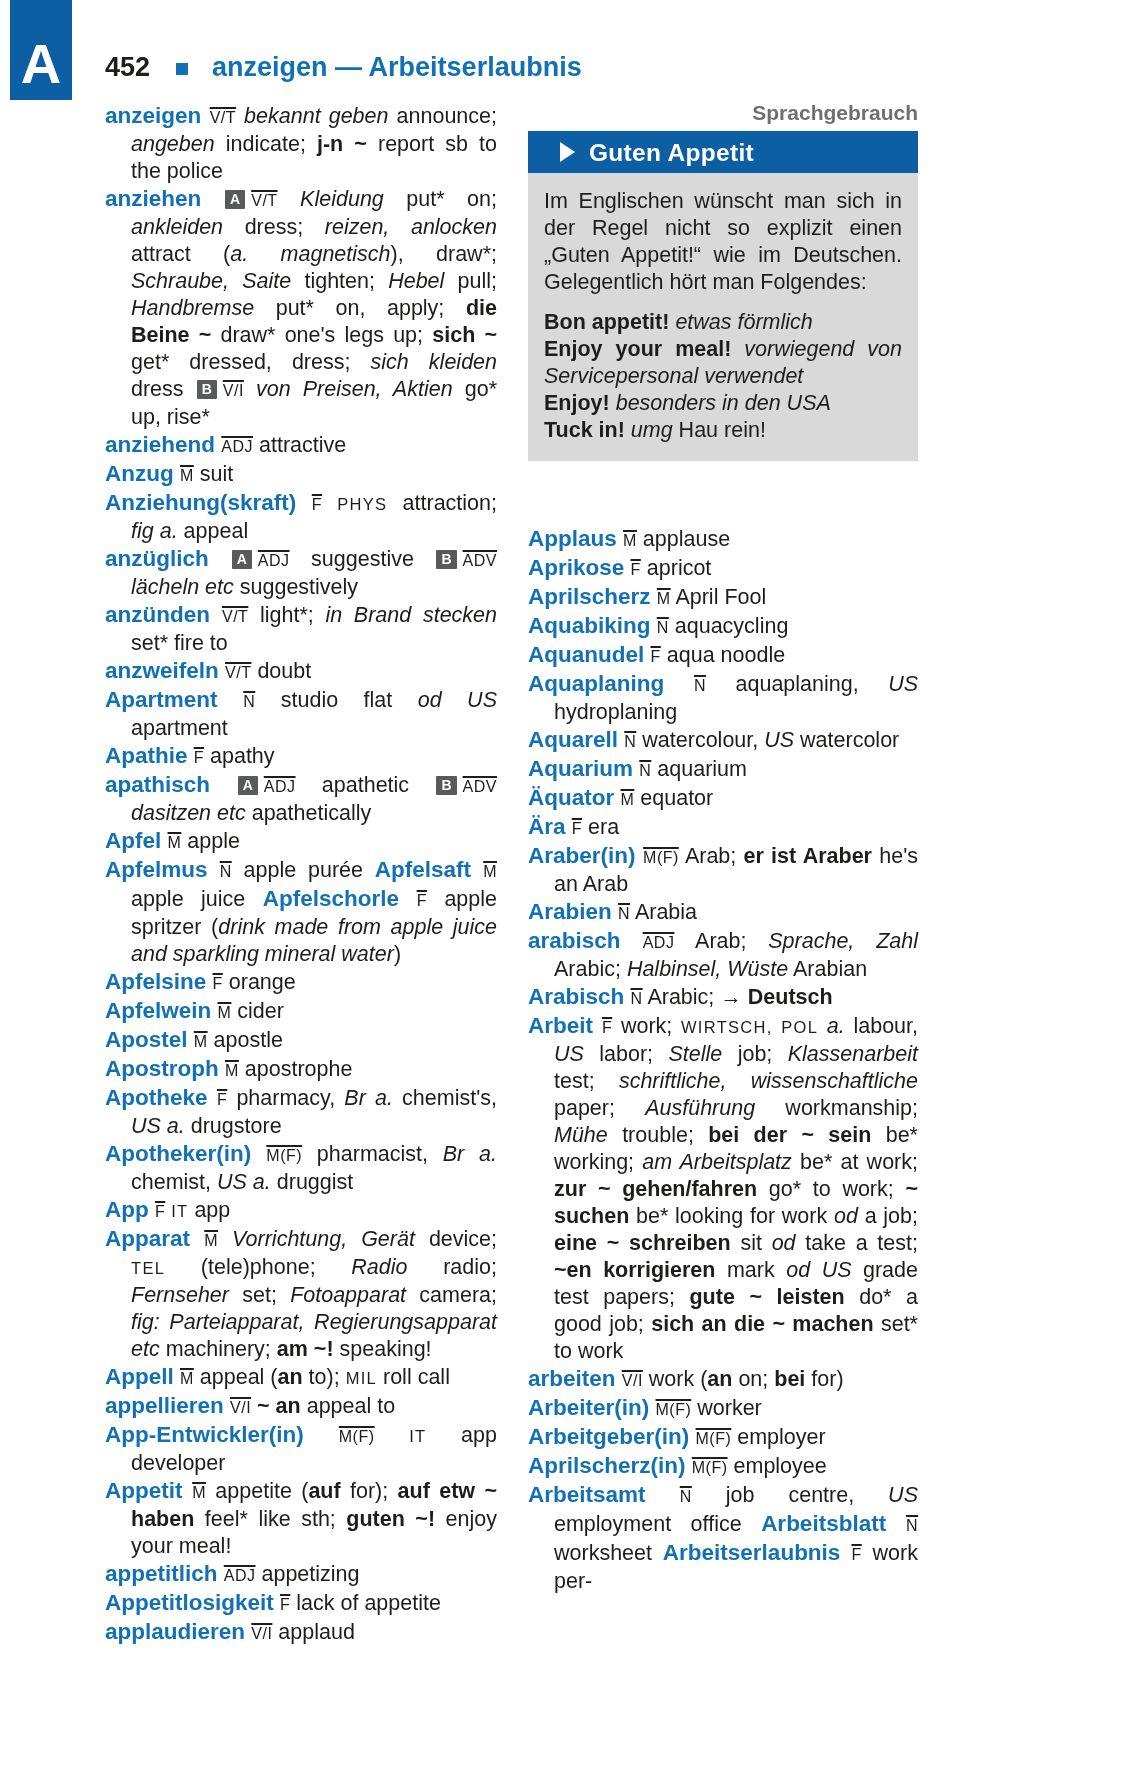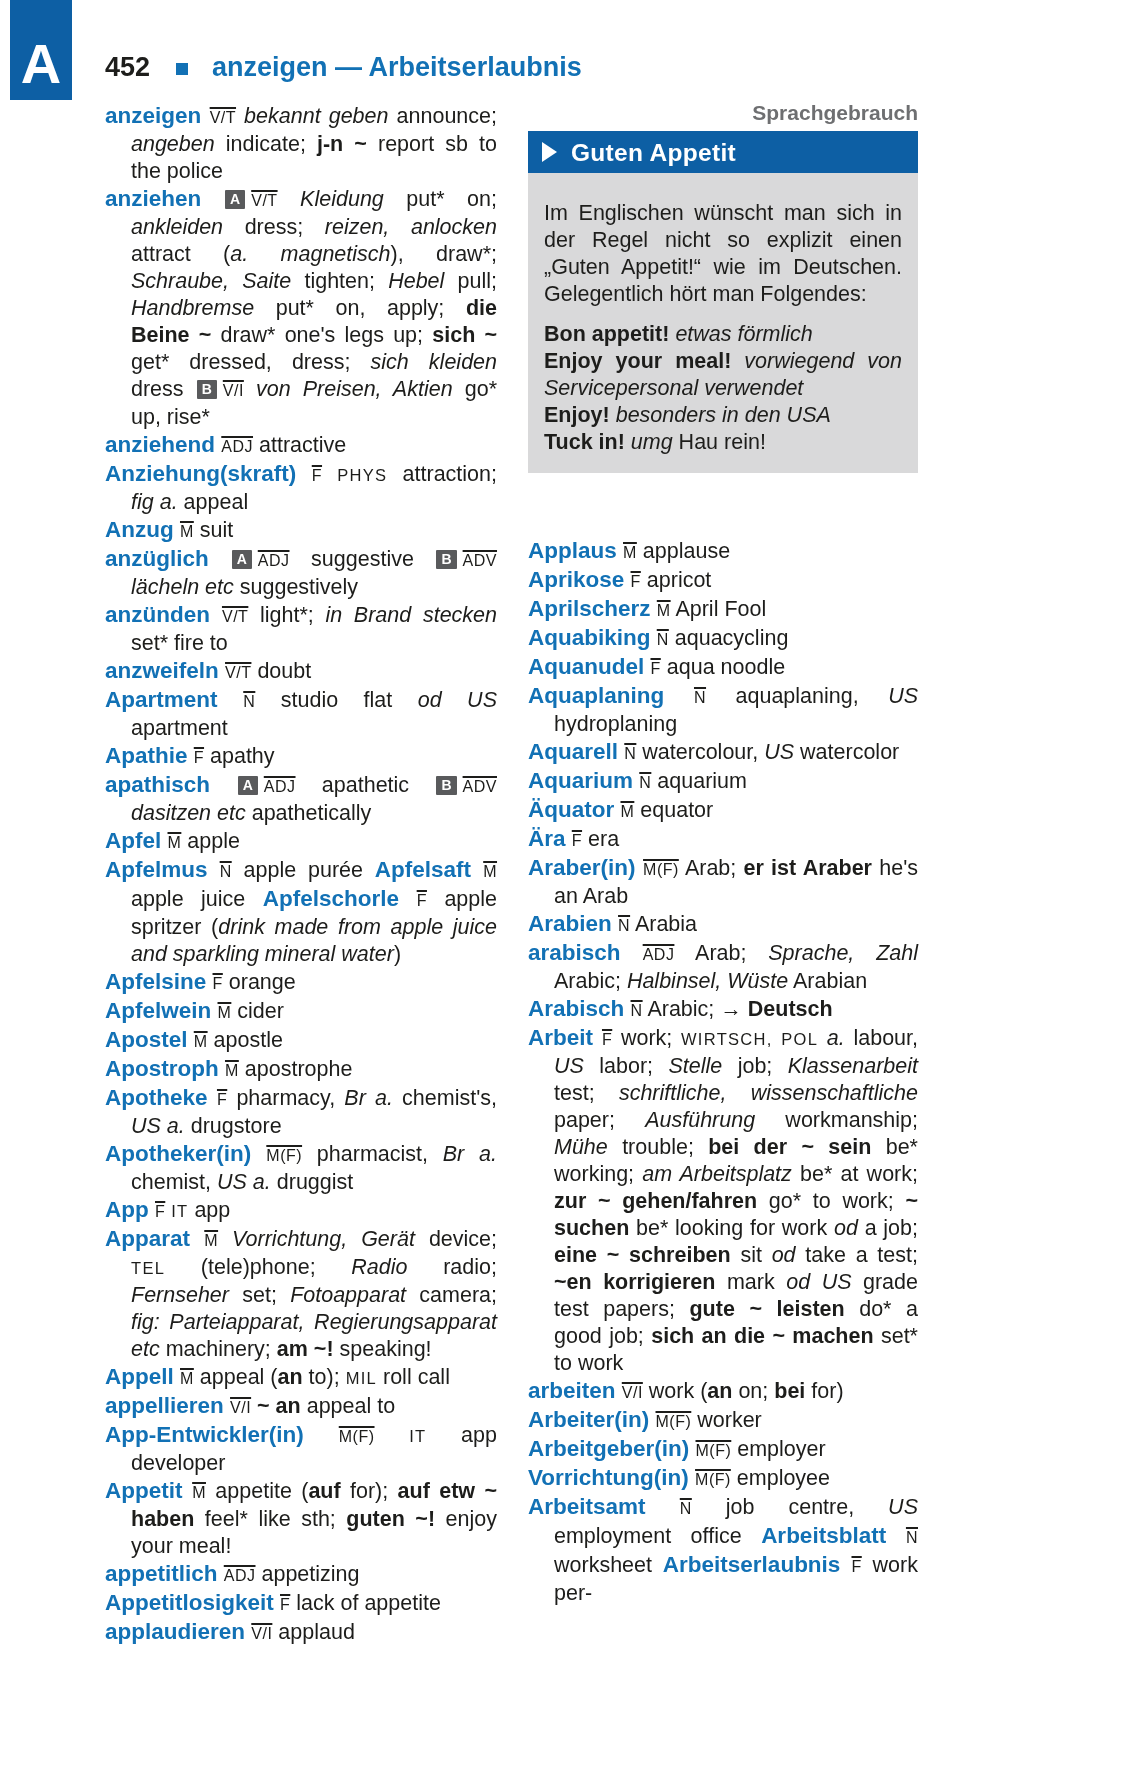--- a/index.html
+++ b/index.html
@@ -38,24 +38,24 @@
   .seg-arr{font-weight:700;}
   .seg-tag{font-size:16px;text-decoration:overline;text-decoration-thickness:1.5px;letter-spacing:0.5px;}
   .seg-sc{font-size:16.5px;letter-spacing:1.3px;}
   .seg-box{
     display:inline-block;text-indent:0;background:var(--badge-gray);color:#ffffff;
     font-size:14px;font-weight:700;line-height:16px;padding:1px 5px 2px;
     margin:0 6px 0 1px;vertical-align:2px;border-radius:1px;
   }
 
   .usage-label{text-align:right;font-weight:700;font-size:21px;color:var(--label-gray);margin:0 0 7px;line-height:22px;}
-  .usage-header{height:42px;background:var(--bar-blue);display:flex;align-items:center;padding-left:14px;}
+  .usage-header{height:42px;background:var(--bar-blue);display:flex;align-items:center;padding-left:32px;}
   .play-icon{width:0;height:0;border-left:15px solid #ffffff;border-top:10px solid transparent;border-bottom:10px solid transparent;}
   .usage-title{color:#ffffff;font-weight:700;font-size:24.5px;margin-left:14px;letter-spacing:0.3px;}
-  .usage-body{background:var(--box-bg);padding:27px 16px 17px;box-sizing:border-box;}
+  .usage-body{background:var(--box-bg);padding:15px 16px 17px;box-sizing:border-box;}
   .usage-intro{margin:0;text-align:justify;}
   .usage-items{margin-top:13px;}
   .usage-item{margin:0;text-align:justify;}
   .col-right .entries{margin-top:64px;}
 </style>
 </head>
 <body>
 
 <div class="page">
   <div class="letter-tab">A</div>
@@ -63,22 +63,22 @@
   <div class="header-row">
     <span class="page-number">452</span>
     <span class="header-bullet"></span>
     <span class="header-title">anzeigen — Arbeitserlaubnis</span>
   </div>
 
   <div class="col col-left">
       <p class="entry"><span class="seg-hw">anzeigen </span><span class="seg-tag">V/T</span><span class="seg-i"> bekannt geben</span><span class="seg-r"> announce; </span><span class="seg-i">angeben</span><span class="seg-r"> indicate; </span><span class="seg-b">j-n ~</span><span class="seg-r"> report sb to the police</span></p>
       <p class="entry"><span class="seg-hw">anziehen </span><span class="seg-box">A</span><span class="seg-tag">V/T</span><span class="seg-i"> Kleidung</span><span class="seg-r"> put* on; </span><span class="seg-i">ankleiden</span><span class="seg-r"> dress; </span><span class="seg-i">reizen, anlocken</span><span class="seg-r"> attract (</span><span class="seg-i">a. magnetisch</span><span class="seg-r">), draw*; </span><span class="seg-i">Schraube, Saite</span><span class="seg-r"> tighten; </span><span class="seg-i">Hebel</span><span class="seg-r"> pull; </span><span class="seg-i">Handbremse</span><span class="seg-r"> put* on, apply; </span><span class="seg-b">die Beine ~</span><span class="seg-r"> draw* one's legs up; </span><span class="seg-b">sich ~</span><span class="seg-r"> get* dressed, dress; </span><span class="seg-i">sich kleiden</span><span class="seg-r"> dress </span><span class="seg-box">B</span><span class="seg-tag">V/I</span><span class="seg-i"> von Preisen, Aktien</span><span class="seg-r"> go* up, rise*</span></p>
       <p class="entry"><span class="seg-hw">anziehend </span><span class="seg-tag">ADJ</span><span class="seg-r"> attractive</span></p>
+      <p class="entry"><span class="seg-hw">Anzug </span><span class="seg-tag">M</span><span class="seg-r"> suit</span></p>
       <p class="entry"><span class="seg-hw">Anziehung(skraft) </span><span class="seg-tag">F</span><span class="seg-sc"> PHYS</span><span class="seg-r"> attraction; </span><span class="seg-i">fig a.</span><span class="seg-r"> appeal</span></p>
-      <p class="entry"><span class="seg-hw">Anzug </span><span class="seg-tag">M</span><span class="seg-r"> suit</span></p>
       <p class="entry"><span class="seg-hw">anzüglich </span><span class="seg-box">A</span><span class="seg-tag">ADJ</span><span class="seg-r"> suggestive </span><span class="seg-box">B</span><span class="seg-tag">ADV</span><span class="seg-i"> lächeln etc</span><span class="seg-r"> suggestively</span></p>
       <p class="entry"><span class="seg-hw">anzünden </span><span class="seg-tag">V/T</span><span class="seg-r"> light*; </span><span class="seg-i">in Brand stecken</span><span class="seg-r"> set* fire to</span></p>
       <p class="entry"><span class="seg-hw">anzweifeln </span><span class="seg-tag">V/T</span><span class="seg-r"> doubt</span></p>
       <p class="entry"><span class="seg-hw">Apartment </span><span class="seg-tag">N</span><span class="seg-r"> studio flat </span><span class="seg-i">od US</span><span class="seg-r"> apartment</span></p>
       <p class="entry"><span class="seg-hw">Apathie </span><span class="seg-tag">F</span><span class="seg-r"> apathy</span></p>
       <p class="entry"><span class="seg-hw">apathisch </span><span class="seg-box">A</span><span class="seg-tag">ADJ</span><span class="seg-r"> apathetic </span><span class="seg-box">B</span><span class="seg-tag">ADV</span><span class="seg-i"> dasitzen etc</span><span class="seg-r"> apathetically</span></p>
       <p class="entry"><span class="seg-hw">Apfel </span><span class="seg-tag">M</span><span class="seg-r"> apple</span></p>
       <p class="entry"><span class="seg-hw">Apfelmus </span><span class="seg-tag">N</span><span class="seg-r"> apple purée </span><span class="seg-hw">Apfelsaft </span><span class="seg-tag">M</span><span class="seg-r"> apple juice </span><span class="seg-hw">Apfelschorle </span><span class="seg-tag">F</span><span class="seg-r"> apple spritzer (</span><span class="seg-i">drink made from apple juice and sparkling mineral water</span><span class="seg-r">)</span></p>
       <p class="entry"><span class="seg-hw">Apfelsine </span><span class="seg-tag">F</span><span class="seg-r"> orange</span></p>
       <p class="entry"><span class="seg-hw">Apfelwein </span><span class="seg-tag">M</span><span class="seg-r"> cider</span></p>
@@ -126,17 +126,17 @@
         <p class="entry"><span class="seg-hw">Äquator </span><span class="seg-tag">M</span><span class="seg-r"> equator</span></p>
         <p class="entry"><span class="seg-hw">Ära </span><span class="seg-tag">F</span><span class="seg-r"> era</span></p>
         <p class="entry"><span class="seg-hw">Araber(in) </span><span class="seg-tag">M(F)</span><span class="seg-r"> Arab; </span><span class="seg-b">er ist Araber</span><span class="seg-r"> he's an Arab</span></p>
         <p class="entry"><span class="seg-hw">Arabien </span><span class="seg-tag">N</span><span class="seg-r"> Arabia</span></p>
         <p class="entry"><span class="seg-hw">arabisch </span><span class="seg-tag">ADJ</span><span class="seg-r"> Arab; </span><span class="seg-i">Sprache, Zahl</span><span class="seg-r"> Arabic; </span><span class="seg-i">Halbinsel, Wüste</span><span class="seg-r"> Arabian</span></p>
         <p class="entry"><span class="seg-hw">Arabisch </span><span class="seg-tag">N</span><span class="seg-r"> Arabic;  </span><span class="seg-arr">→</span><span class="seg-b"> Deutsch</span></p>
         <p class="entry"><span class="seg-hw">Arbeit </span><span class="seg-tag">F</span><span class="seg-r"> work; </span><span class="seg-sc">WIRTSCH, POL</span><span class="seg-i"> a.</span><span class="seg-r"> labour, </span><span class="seg-i">US</span><span class="seg-r"> labor; </span><span class="seg-i">Stelle</span><span class="seg-r"> job; </span><span class="seg-i">Klassenarbeit</span><span class="seg-r"> test; </span><span class="seg-i">schriftliche, wissenschaftliche</span><span class="seg-r"> paper; </span><span class="seg-i">Ausführung</span><span class="seg-r"> workmanship; </span><span class="seg-i">Mühe</span><span class="seg-r"> trouble; </span><span class="seg-b">bei der ~ sein</span><span class="seg-r"> be* working; </span><span class="seg-i">am Arbeitsplatz</span><span class="seg-r"> be* at work; </span><span class="seg-b">zur ~ gehen/fahren</span><span class="seg-r"> go* to work; </span><span class="seg-b">~ suchen</span><span class="seg-r"> be* looking for work </span><span class="seg-i">od</span><span class="seg-r"> a job; </span><span class="seg-b">eine ~ schreiben</span><span class="seg-r"> sit </span><span class="seg-i">od</span><span class="seg-r"> take a test; </span><span class="seg-b">~en korrigieren</span><span class="seg-r"> mark </span><span class="seg-i">od US</span><span class="seg-r"> grade test papers; </span><span class="seg-b">gute ~ leisten</span><span class="seg-r"> do* a good job; </span><span class="seg-b">sich an die ~ machen</span><span class="seg-r"> set* to work</span></p>
         <p class="entry"><span class="seg-hw">arbeiten </span><span class="seg-tag">V/I</span><span class="seg-r"> work (</span><span class="seg-b">an</span><span class="seg-r"> on; </span><span class="seg-b">bei</span><span class="seg-r"> for)</span></p>
         <p class="entry"><span class="seg-hw">Arbeiter(in) </span><span class="seg-tag">M(F)</span><span class="seg-r"> worker</span></p>
         <p class="entry"><span class="seg-hw">Arbeitgeber(in) </span><span class="seg-tag">M(F)</span><span class="seg-r"> employer</span></p>
-        <p class="entry"><span class="seg-hw">Vorrichtung(in) </span><span class="seg-tag">M(F)</span><span class="seg-r"> employee</span></p>
+        <p class="entry"><span class="seg-hw">Aprilscherz(in) </span><span class="seg-tag">M(F)</span><span class="seg-r"> employee</span></p>
         <p class="entry"><span class="seg-hw">Arbeitsamt </span><span class="seg-tag">N</span><span class="seg-r"> job centre, </span><span class="seg-i">US</span><span class="seg-r"> employment office </span><span class="seg-hw">Arbeitsblatt </span><span class="seg-tag">N</span><span class="seg-r"> worksheet </span><span class="seg-hw">Arbeitserlaubnis </span><span class="seg-tag">F</span><span class="seg-r"> work per-</span></p>
       </div>
   </div>
 </div>
 
 </body></html>

